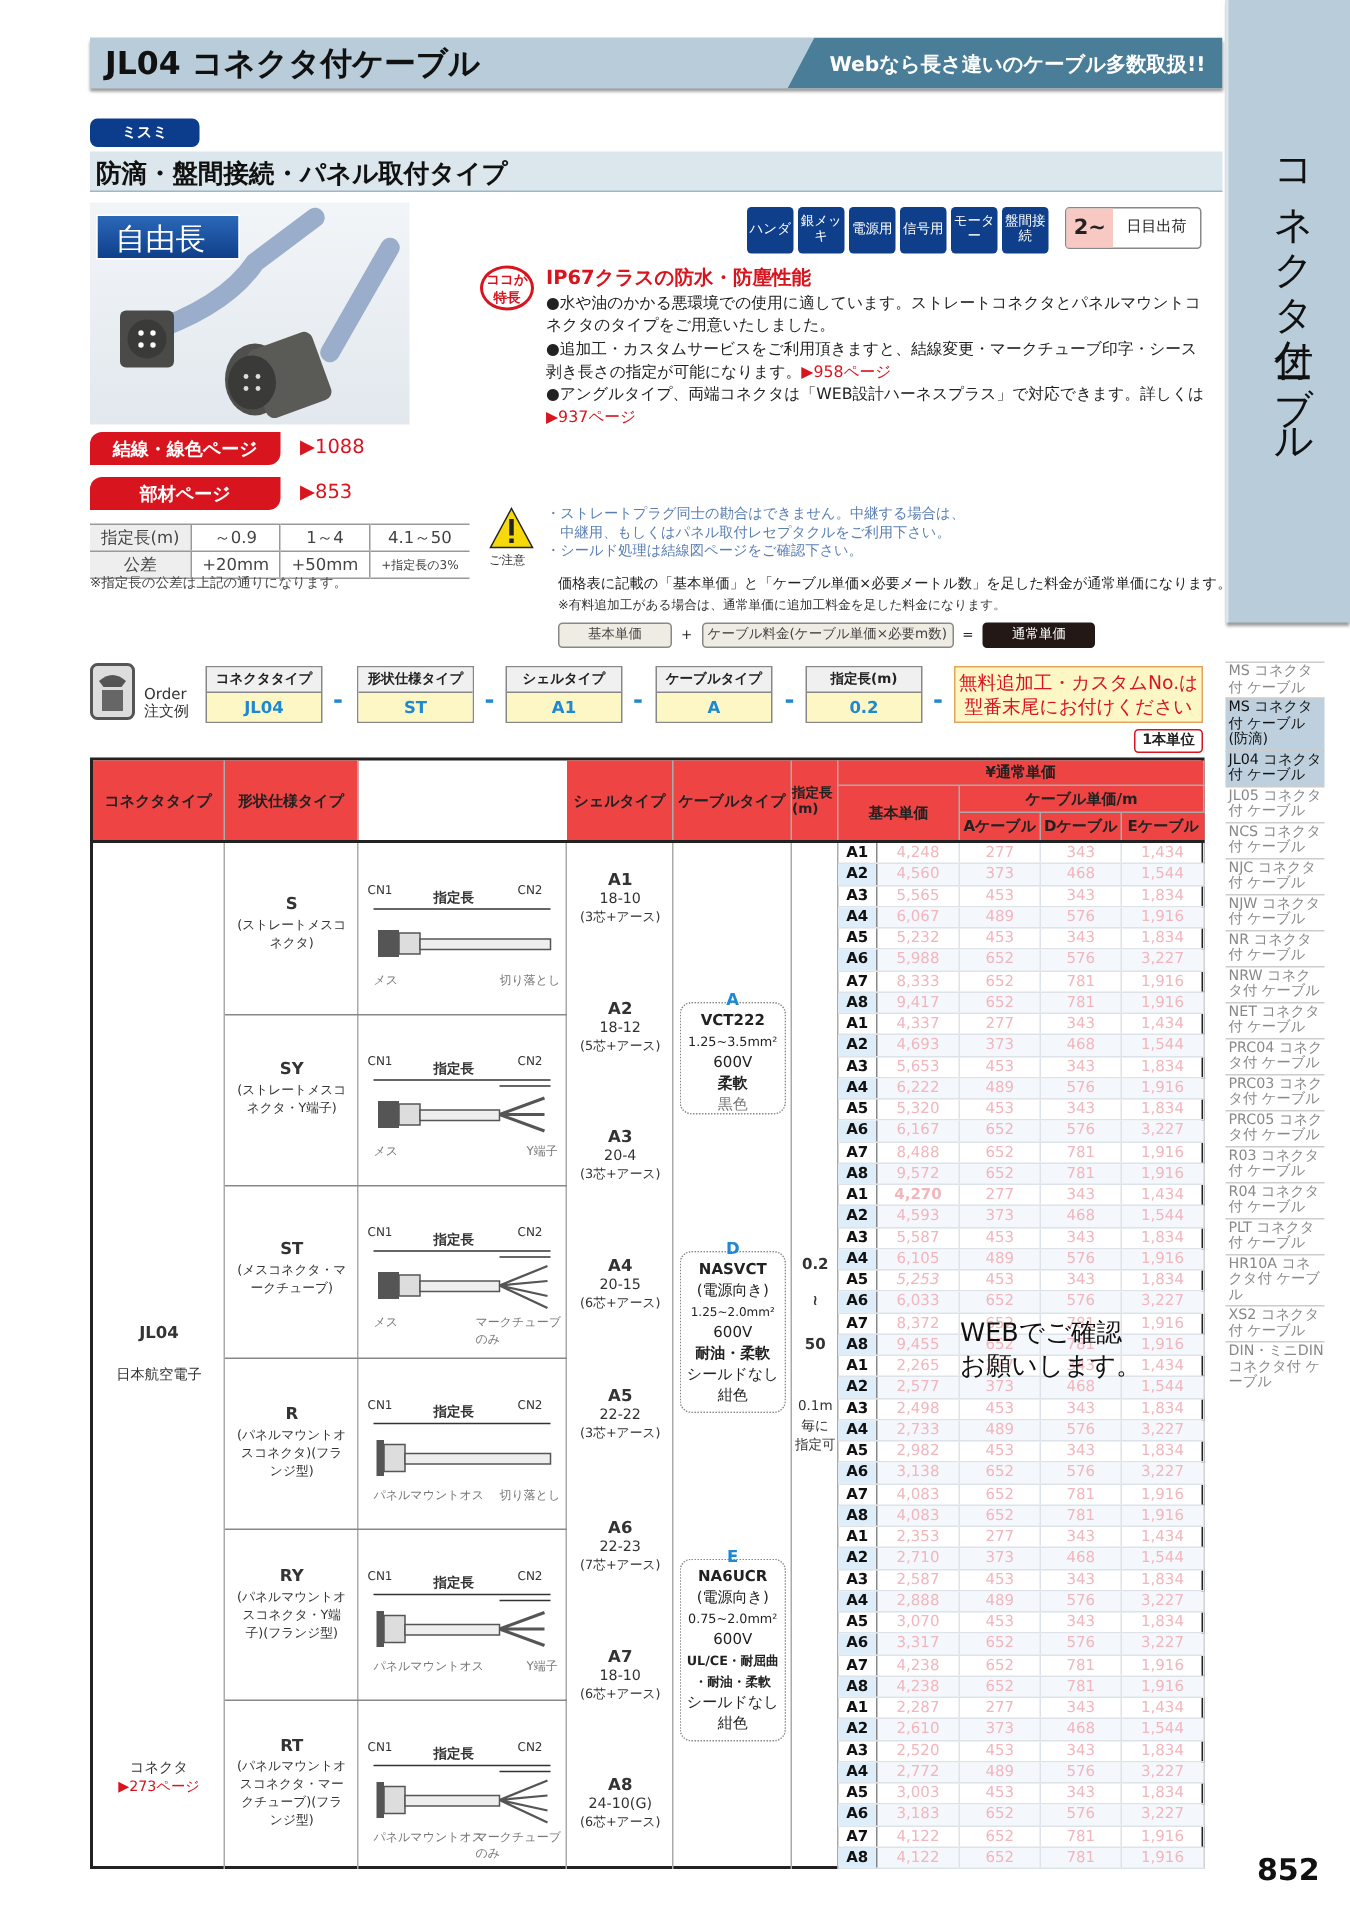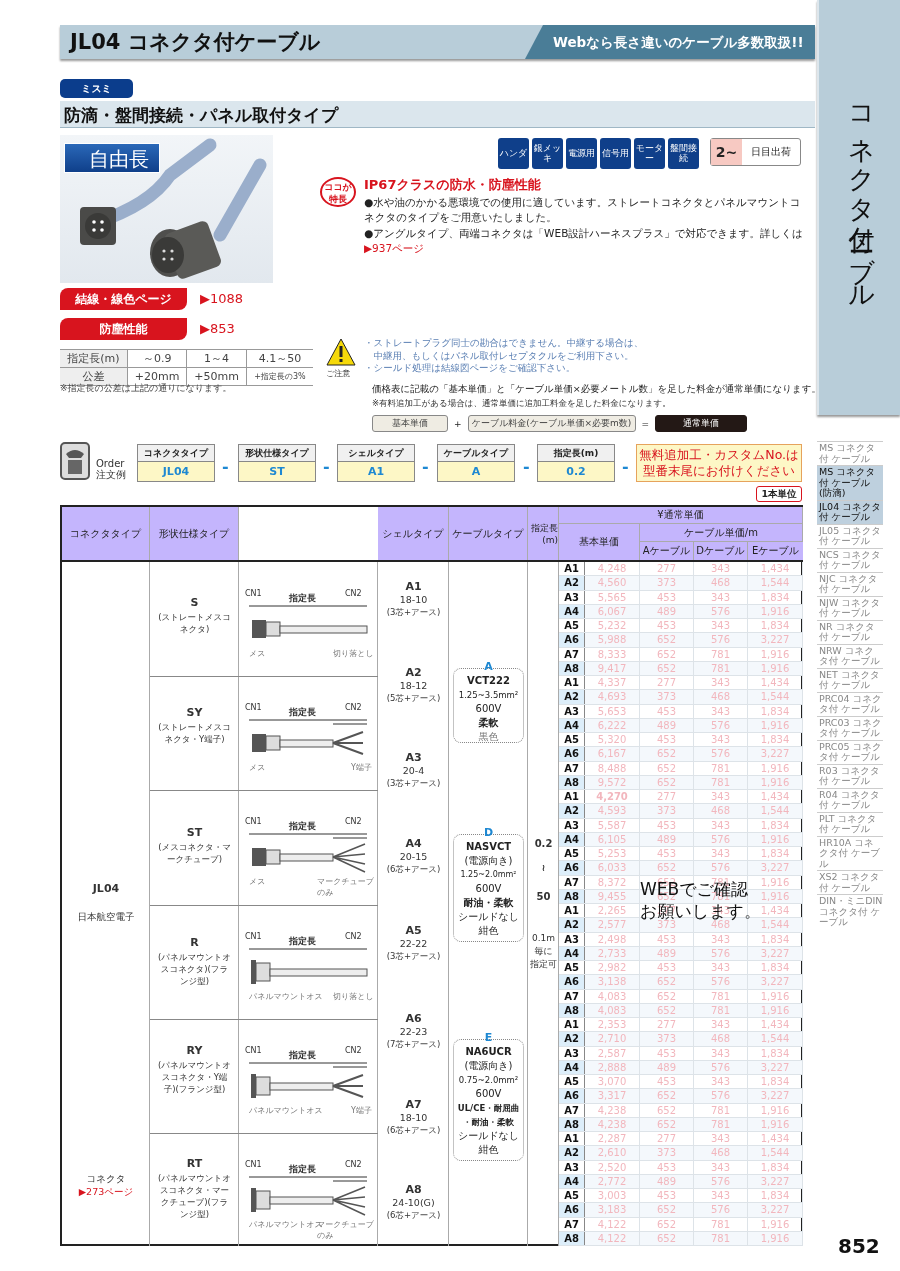--- a/index.html
+++ b/index.html
@@ -5,21 +5,21 @@
 *{box-sizing:border-box;margin:0;padding:0}
 body{width:900px;height:1271px;background:#fff;font-family:"DejaVu Sans","Liberation Sans",sans-serif;color:#222;position:relative;overflow:hidden}
 .abs{position:absolute}
 .title-bar{left:60px;top:25px;width:755px;height:34px;background:#b8cdd9;box-shadow:0 2px 2px #999}
 .title-bar .t{position:absolute;left:10px;top:3px;font-size:21px;font-weight:bold;color:#111}
 .web-banner{left:525px;top:25px;width:290px;height:34px;background:#4a7d97;clip-path:polygon(18px 0,100% 0,100% 100%,0 100%);color:#fff;font-size:13.5px;font-weight:bold;padding:9px 0 0 28px}
 .misumi{left:60px;top:79px;width:73px;height:19px;background:#0b3d8c;border-radius:5px;color:#fff;font-size:10px;font-weight:bold;text-align:center;line-height:19px}
 .subtitle{left:60px;top:101px;width:755px;height:27px;background:#dbe6ed;border-bottom:1px solid #9fb7c5}
 .subtitle .t{position:absolute;left:4px;top:3px;font-size:17px;font-weight:bold;color:#111}
 .photo{left:60px;top:135px;width:213px;height:148px;background:linear-gradient(#f2f5f8,#e2e8ee)}
-.jiyu{left:64px;top:143px;width:96px;height:30px;background:linear-gradient(#2a68b8,#0f3f8a);color:#fff;font-size:20px;padding:2px 0 0 24px;border:1px solid #fff}
+.jiyu{left:64px;top:143px;width:96px;height:30px;background:linear-gradient(#2a68b8,#0f3f8a);color:#fff;font-size:20px;padding:2px 0 0 12px;border:1px solid #fff}
 .redbtn{height:22px;background:#d8141e;color:#fff;font-size:12px;font-weight:bold;text-align:center;line-height:22px;border-radius:8px 0 8px 0}
 .pageref{color:#d8141e;font-size:13px}
 .tol{left:60px;top:349px;width:253px;border-collapse:collapse;font-size:11px}
 .tol td{border-top:1px solid #999;border-bottom:1px solid #999;border-left:1px solid #999;padding:1px 4px;text-align:center;color:#444}
 .tol td:first-child{border-left:none;background:#eee}
 .note{font-size:9px;color:#444}
 .badges{left:498px;top:138px;display:flex;gap:3px}
 .badge{width:31px;height:31px;background:#0f3f8a;border-radius:3px;color:#fff;font-size:9px;display:flex;align-items:center;justify-content:center;text-align:center;line-height:1.1}
 .ship{left:710px;top:138px;width:91px;height:28px;border:1px solid #888;border-radius:3px;display:flex}
 .ship .n{width:31px;background:#f7c9c2;font-weight:bold;font-size:14px;text-align:center;line-height:26px}
@@ -38,21 +38,21 @@
 .fdark{background:#231815;color:#fff;border-color:#231815}
 .order-icon{left:60px;top:442px;width:30px;height:38px;border:2px solid #555;border-radius:5px;background:#ddd}
 .order-lbl{left:96px;top:458px;font-size:10px;line-height:11px;color:#333}
 .ocell{top:444px;height:38px;border:1px solid #888}
 .ocell .h{height:17px;background:#f0f0f0;font-size:9px;font-weight:bold;text-align:center;line-height:17px;border-bottom:1px solid #888}
 .ocell .v{height:19px;background:#fdf7c6;color:#1e88d2;font-size:11px;font-weight:bold;text-align:center;line-height:19px}
 .dash{top:457px;font-size:16px;color:#1e88d2;font-weight:bold}
 .custom{left:636px;top:444px;width:166px;height:38px;background:#fdf7c6;border:1px solid #e6a35c;color:#d8141e;font-size:12.5px;text-align:center;line-height:16px;padding-top:2px}
 .unit{left:756px;top:486px;width:46px;height:16px;border:1.5px solid #d8141e;border-radius:3px;font-size:9.5px;font-weight:bold;text-align:center;line-height:13px}
 .main{left:60px;top:505px;width:743px;height:741px;border:2px solid #222}
-.hdr{position:absolute;background:#c4b5fd;border-right:1px solid #aaa;font-size:10px;font-weight:normal;display:flex;align-items:center;justify-content:center;text-align:right}
+.hdr{position:absolute;background:#ef4444;border-right:1px solid #aaa;font-size:10px;font-weight:bold;display:flex;align-items:center;justify-content:center;text-align:left}
 .col{position:absolute;border-right:1px solid #aaa}
 .row-sep{position:absolute;height:1px;background:#888}
 .blue{color:#1e88d2;font-weight:bold}
 .cell-txt{position:absolute;text-align:center;font-size:9.5px;line-height:12px;color:#333}
 .diag{position:absolute;font-size:8px;color:#333}
 .cable-box{position:absolute;border:1.5px dotted #888;border-radius:8px;text-align:center;font-size:10px;line-height:14px}
 .cable-box .k{position:absolute;top:-9px;left:0;right:0;text-align:center;color:#1e88d2;font-weight:bold;font-size:11px}
 .price-row{position:absolute;left:497px;width:244px;height:14.3px;display:flex;font-size:10px;border-bottom:1px solid #dde3e8}
 .price-row .s{width:26px;font-weight:bold;color:#111;text-align:center;border-right:1px solid #888;line-height:14px}
 .price-row .p{color:#f2b6bd;text-align:center;line-height:14px;border-right:1px solid #dde3e8}
@@ -94,21 +94,21 @@
     <circle cx="104" cy="116" r="1.6" fill="#ddd"></circle>
       <circle cx="112" cy="116" r="1.6" fill="#ddd"></circle>
       <circle cx="104" cy="124" r="1.6" fill="#ddd"></circle>
       <circle cx="112" cy="124" r="1.6" fill="#ddd"></circle>
   </svg>
 </div>
 <div class="abs jiyu">自由長</div>
 
 <div class="abs redbtn" style="left:60px;top:288px;width:127px">結線・線色ページ</div>
 <div class="abs pageref" style="left:200px;top:291px">▶1088</div>
-<div class="abs redbtn" style="left:60px;top:318px;width:127px">防塵性能</div>
+<div class="abs redbtn" style="left:60px;top:318px;width:127px">部材ページ</div>
 <div class="abs pageref" style="left:200px;top:321px">▶853</div>
 
 <table class="abs tol">
   <tbody>
       <tr>
     <td>指定長(m)</td>
     <td>～0.9</td>
     <td>1～4</td>
     <td>4.1～50</td>
   </tr>
@@ -132,20 +132,21 @@
 </div>
 <div class="abs ship">
   <div class="n">2~</div>
   <div class="l">日目出荷</div>
 </div>
 
 <div class="abs feat-mark">ココが特長</div>
 <div class="abs feat-title">IP67クラスの防水・防塵性能</div>
 <div class="abs feat">
   <div><span>●水や油のかかる悪環境での使用に適しています。ストレートコネクタとパネルマウントコネクタのタイプをご用意いたしました。</span></div>
+  <div><span>●追加工・カスタムサービスをご利用頂きますと、結線変更・マークチューブ印字・シース剥き長さの指定が可能になります。</span><span class="red">▶958ページ</span></div>
   <div><span>●アングルタイプ、両端コネクタは「WEB設計ハーネスプラス」で対応できます。詳しくは</span><span class="red">▶937ページ</span></div>
 </div>
 
 <svg class="abs warn" viewBox="0 0 30 28">
   <polygon points="15,1 29,27 1,27" fill="#f5d90a" stroke="#222" stroke-width="1"></polygon>
   <rect x="13.5" y="8" width="3" height="11" fill="#222"></rect>
     <rect x="13.5" y="21" width="3" height="3" fill="#222"></rect>
 </svg>
 <div class="abs warnlbl">ご注意</div>
 <div class="abs caution">
@@ -153,21 +154,21 @@
   <div>　中継用、もしくはパネル取付レセプタクルをご利用下さい。</div>
   <div>・シールド処理は結線図ページをご確認下さい。</div>
 </div>
 <div class="abs price-note">価格表に記載の「基本単価」と「ケーブル単価×必要メートル数」を足した料金が通常単価になります。</div>
 <div class="abs price-note2">※有料追加工がある場合は、通常単価に追加工料金を足した料金になります。</div>
 <div class="abs formula">
   <div class="fbox" style="width:76px">基本単価</div>
   <span>+</span>
   <div class="fbox" style="width:168px">ケーブル料金(ケーブル単価×必要m数)</div>
   <span>=</span>
-  <div class="fbox fdark" style="width:92px">通常単価</div>
+  <div class="fbox fdark" style="width:75px">通常単価</div>
 </div>
 
 <div class="abs order-icon">
   <svg width="26" height="34" viewBox="0 0 26 34">
       <path d="M4 10 Q13 2 22 10 L19 14 L7 14 Z" fill="#555"></path>
       <rect x="6" y="16" width="14" height="14" fill="#666"></rect>
     </svg>
 </div>
 <div class="abs order-lbl">
   <div>Order</div>
@@ -561,21 +562,21 @@
       </div>
       <div class="price-row alt" style="top: 325.75px;">
         <div class="s" style="width: 26px;">A4</div>
         <div class="p" style="width: 55px;">6,105</div>
         <div class="p" style="width: 54px;">489</div>
         <div class="p" style="width: 54px;">576</div>
         <div class="p" style="width: 55px;">1,916</div>
       </div>
       <div class="price-row" style="top: 340px;">
         <div class="s" style="width: 26px;">A5</div>
-        <div class="p" style="width: 55px;">5,253</div>
+        <div class="p" style="width: 55px; font-style: italic;">5,253</div>
         <div class="p" style="width: 54px;">453</div>
         <div class="p" style="width: 54px;">343</div>
         <div class="p" style="width: 55px;">1,834</div>
       </div>
       <div class="price-row alt" style="top: 354.25px;">
         <div class="s" style="width: 26px;">A6</div>
         <div class="p" style="width: 55px;">6,033</div>
         <div class="p" style="width: 54px;">652</div>
         <div class="p" style="width: 54px;">576</div>
         <div class="p" style="width: 55px;">3,227</div>

